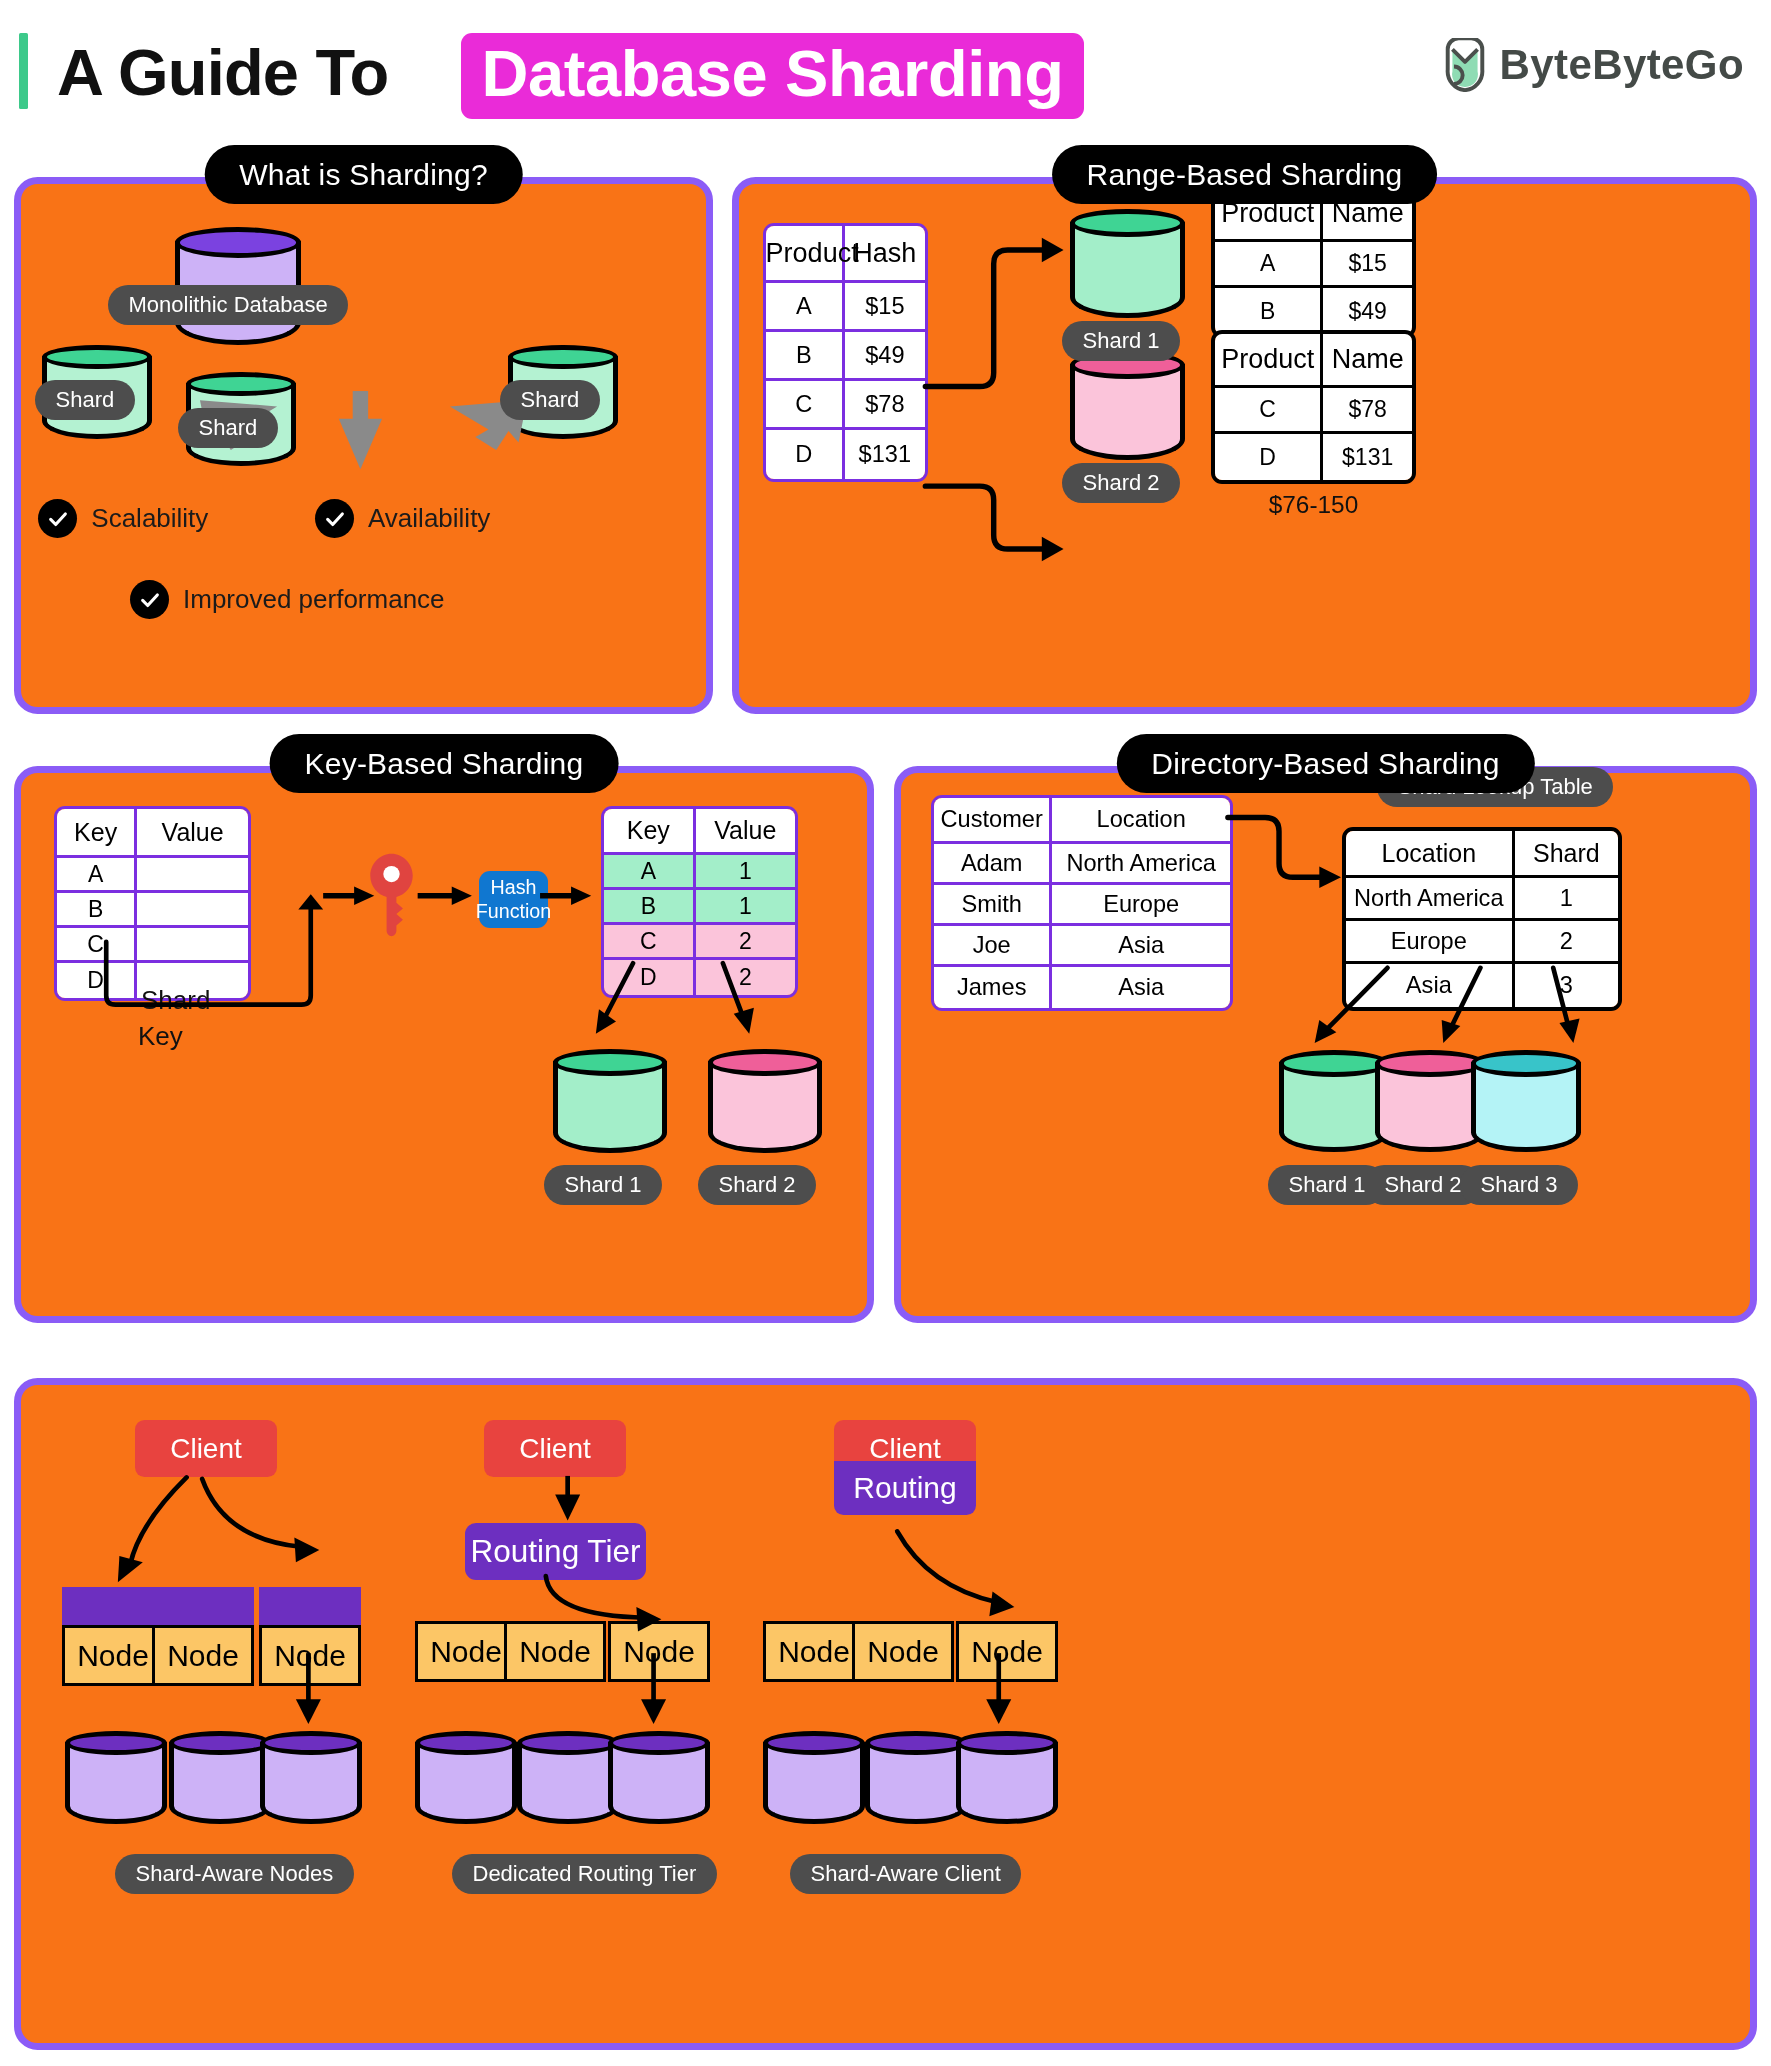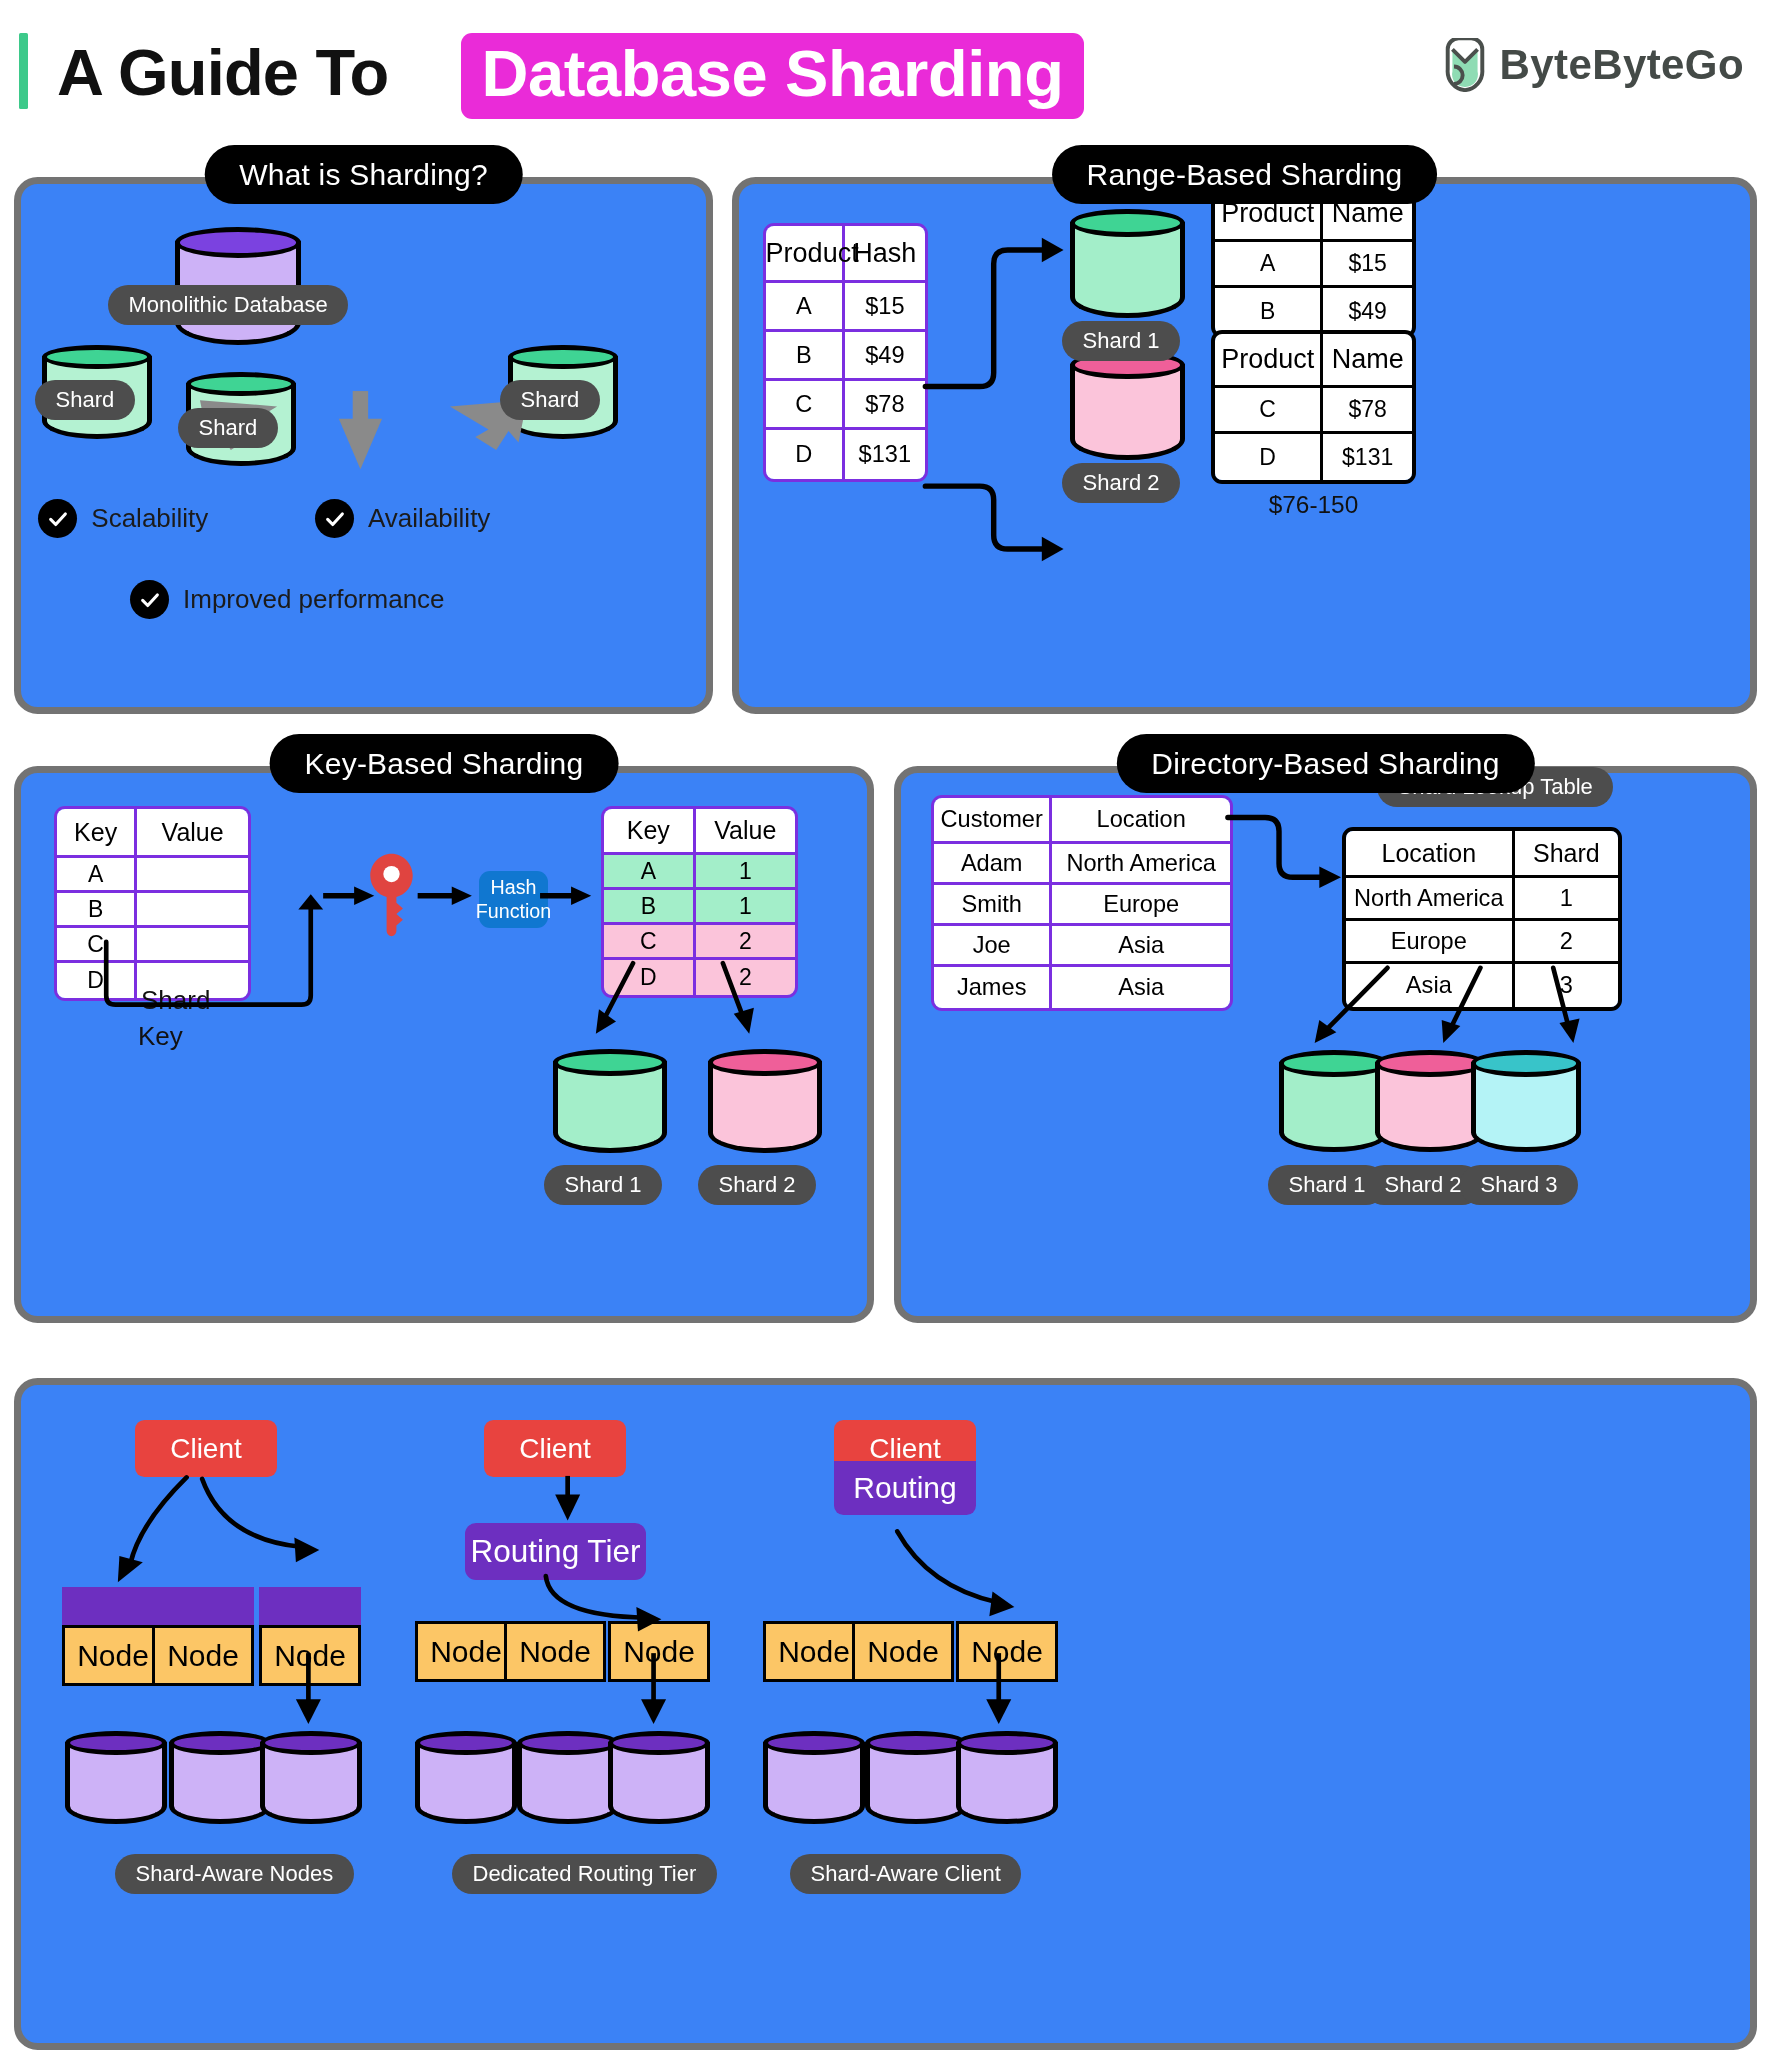--- a/index.html
+++ b/index.html
@@ -29,23 +29,23 @@
     padding: 6.3px 20.5px 11px 20.5px; border-radius: 11px;
     line-height: 69px; white-space: nowrap;
   }
   .brand { position: absolute; right: 28px; top: 38px; display: flex; align-items: center; gap: 12.6px; }
   .brand-mark { width: 44px; height: 54px; flex: none; }
   .brand-text { font-size: 42px; font-weight: 600; color: #444a47; letter-spacing: 0.4px; white-space: nowrap; }
 
   
   .panel {
     position: absolute;
-    border: 7px solid #737373;
+    border: 7px solid #8b5cf6;
     border-radius: 23.6px;
-    background: #3b82f6;
+    background: #f97316;
   }
   .panel-title {
     position: absolute; top: -39px; left: 50%; transform: translateX(-50%);
     background: #000000; color: #ffffff;
     border-radius: 41px;
     padding: 12.6px 35px;
     font-size: 30px; font-weight: 500;
     white-space: nowrap; z-index: 6;
     letter-spacing: 0.2px;
   }

